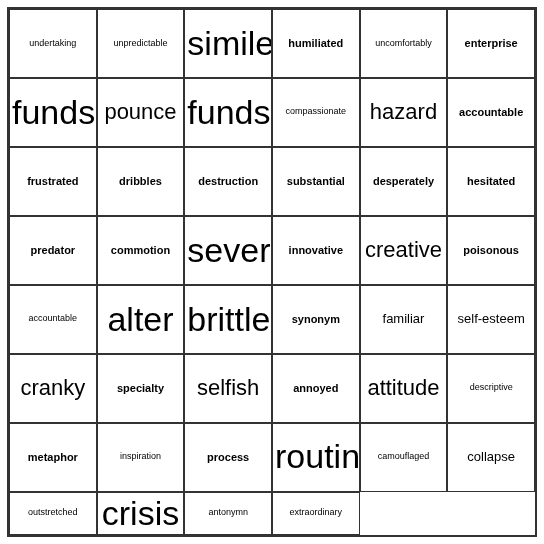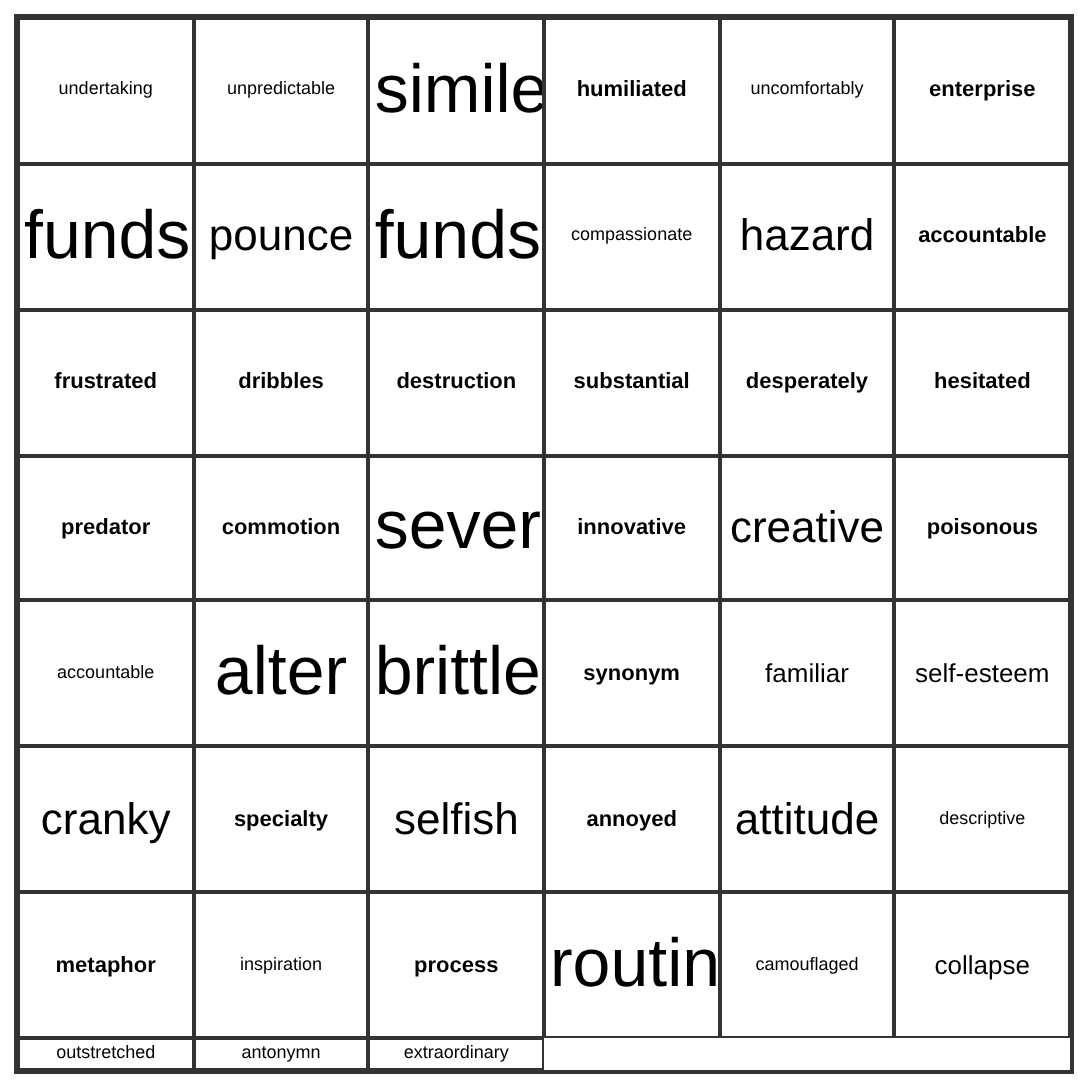--- a/index.html
+++ b/index.html
@@ -178,18 +178,21 @@
     <div class="cell">
       <span class="size-xs">camouflaged</span>
     </div>
     <div class="cell">
       <span class="size-md">collapse</span>
     </div>
     <div class="cell">
       <span class="size-xs">outstretched</span>
     </div>
     <div class="cell">
+      <span class="size-xxl">crisis</span>
+    </div>
+    <div class="cell">
       <span class="size-xs">antonymn</span>
     </div>
     <div class="cell">
       <span class="size-xs">extraordinary</span>
     </div>
   </div>
 
 </body></html>

